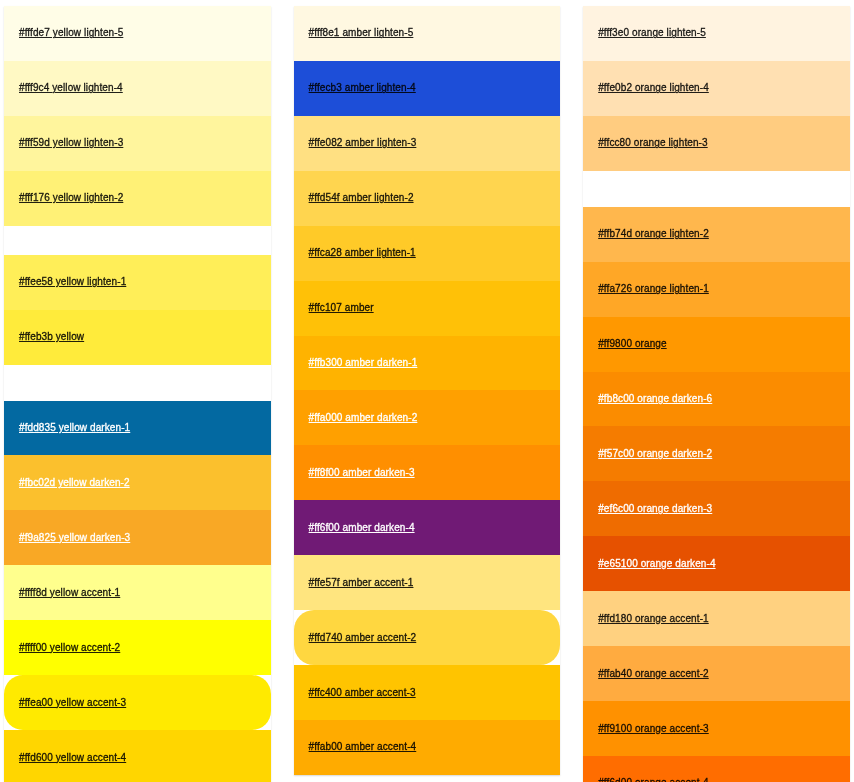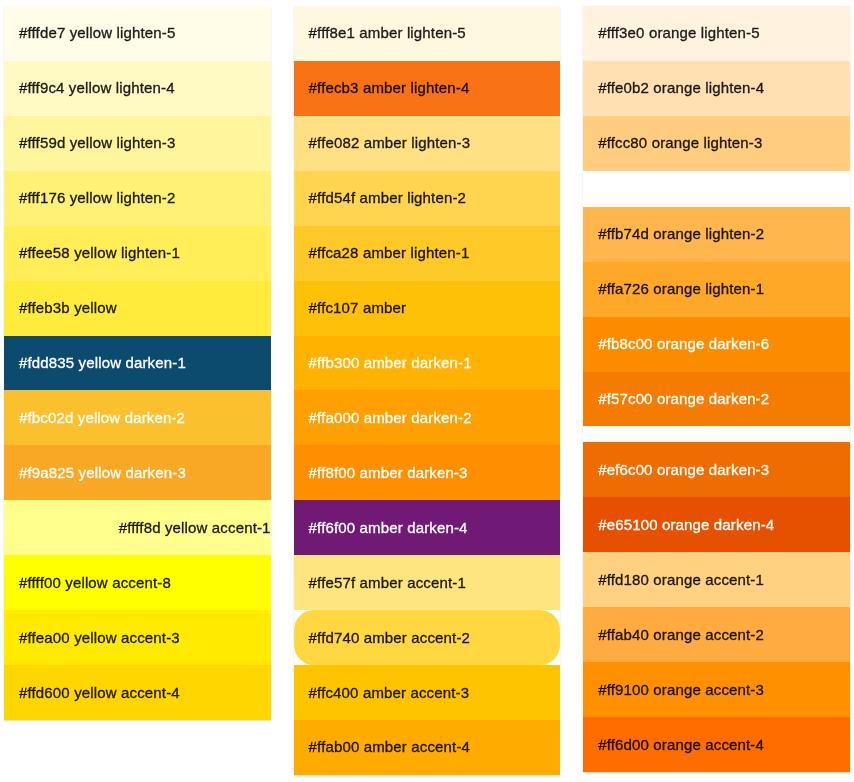--- a/index.html
+++ b/index.html
@@ -7,78 +7,78 @@
   body{width:854px;height:782px;background:#ffffff;overflow:hidden;
        font-family:"Liberation Sans",sans-serif;}
   .palette{position:absolute;left:0;top:0;width:854px;height:782px;
            display:flex;align-items:flex-start;
            padding:6px 4px 7px 4px;box-sizing:border-box;gap:23px;}
   .col{width:266.6px;flex:0 0 266.6px;display:flex;flex-direction:column;
        overflow:hidden;background:#ffffff;
        box-shadow:0 1px 2px rgba(0,0,0,0.09),0 1px 1px rgba(0,0,0,0.06);}
   .swatch{height:54.93px;flex:0 0 54.93px;display:flex;align-items:center;
           box-sizing:border-box;padding-left:15px;}
-  .swatch-label{font-size:15px;line-height:16px;letter-spacing:0.01em;
+  .swatch-label{font-size:10px;line-height:16px;letter-spacing:0.01em;
          white-space:nowrap;
          -webkit-text-stroke:0.32px currentColor;paint-order:stroke fill;
          font-variant-ligatures:none;font-feature-settings:"liga" 0,"clig" 0;
-         -webkit-font-smoothing:antialiased;transform:translateZ(0);}
+         -webkit-font-smoothing:antialiased;transform:translateZ(0);text-decoration:underline;}
   .t-dark{color:rgba(0,0,0,0.87);}
   .t-light{color:#ffffff;}
 </style>
 </head>
 <body>
 
 <div class="palette">
   <div class="col">
     <div class="swatch t-dark" style="background-color: rgb(255, 253, 231);">
       <span class="swatch-label">#fffde7 yellow lighten-5</span>
     </div>
     <div class="swatch t-dark" style="background-color: rgb(255, 249, 196);">
       <span class="swatch-label">#fff9c4 yellow lighten-4</span>
     </div>
     <div class="swatch t-dark" style="background-color: rgb(255, 245, 157);">
       <span class="swatch-label">#fff59d yellow lighten-3</span>
     </div>
     <div class="swatch t-dark" style="background-color: rgb(255, 241, 118);">
       <span class="swatch-label">#fff176 yellow lighten-2</span>
     </div>
-    <div class="swatch t-dark" style="background-color: rgb(255, 238, 88);">
+    <div class="swatch t-dark" style="background-color: rgb(255, 238, 88); margin-top: 29px;">
       <span class="swatch-label">#ffee58 yellow lighten-1</span>
     </div>
     <div class="swatch t-dark" style="background-color: rgb(255, 235, 59);">
       <span class="swatch-label">#ffeb3b yellow</span>
     </div>
-    <div class="swatch t-light" style="background-color: #0c4a6e;">
+    <div class="swatch t-light" style="background-color: #0369a1; margin-top: 36px;">
       <span class="swatch-label">#fdd835 yellow darken-1</span>
     </div>
     <div class="swatch t-light" style="background-color: rgb(251, 192, 45);">
       <span class="swatch-label">#fbc02d yellow darken-2</span>
     </div>
     <div class="swatch t-light" style="background-color: rgb(249, 168, 37);">
       <span class="swatch-label">#f9a825 yellow darken-3</span>
     </div>
-    <div class="swatch t-dark" style="background-color: rgb(255, 255, 141); justify-content: flex-end;">
+    <div class="swatch t-dark" style="background-color: rgb(255, 255, 141);">
       <span class="swatch-label">#ffff8d yellow accent-1</span>
     </div>
     <div class="swatch t-dark" style="background-color: rgb(255, 255, 0);">
-      <span class="swatch-label">#ffff00 yellow accent-8</span>
+      <span class="swatch-label">#ffff00 yellow accent-2</span>
     </div>
-    <div class="swatch t-dark" style="background-color: rgb(255, 234, 0);">
+    <div class="swatch t-dark" style="background-color: rgb(255, 234, 0); border-radius: 19px;">
       <span class="swatch-label">#ffea00 yellow accent-3</span>
     </div>
     <div class="swatch t-dark" style="background-color: rgb(255, 214, 0);">
       <span class="swatch-label">#ffd600 yellow accent-4</span>
     </div>
   </div>
   <div class="col">
     <div class="swatch t-dark" style="background-color: rgb(255, 248, 225);">
       <span class="swatch-label">#fff8e1 amber lighten-5</span>
     </div>
-    <div class="swatch t-dark" style="background-color: #f97316;">
+    <div class="swatch t-dark" style="background-color: #1d4ed8;">
       <span class="swatch-label">#ffecb3 amber lighten-4</span>
     </div>
     <div class="swatch t-dark" style="background-color: rgb(255, 224, 130);">
       <span class="swatch-label">#ffe082 amber lighten-3</span>
     </div>
     <div class="swatch t-dark" style="background-color: rgb(255, 213, 79);">
       <span class="swatch-label">#ffd54f amber lighten-2</span>
     </div>
     <div class="swatch t-dark" style="background-color: rgb(255, 202, 40);">
       <span class="swatch-label">#ffca28 amber lighten-1</span>
@@ -120,27 +120,30 @@
     </div>
     <div class="swatch t-dark" style="background-color: rgb(255, 204, 128);">
       <span class="swatch-label">#ffcc80 orange lighten-3</span>
     </div>
     <div class="swatch t-dark" style="background-color: rgb(255, 183, 77); margin-top: 36px;">
       <span class="swatch-label">#ffb74d orange lighten-2</span>
     </div>
     <div class="swatch t-dark" style="background-color: rgb(255, 167, 38);">
       <span class="swatch-label">#ffa726 orange lighten-1</span>
     </div>
+    <div class="swatch t-dark" style="background-color: rgb(255, 152, 0);">
+      <span class="swatch-label">#ff9800 orange</span>
+    </div>
     <div class="swatch t-light" style="background-color: rgb(251, 140, 0);">
       <span class="swatch-label">#fb8c00 orange darken-6</span>
     </div>
     <div class="swatch t-light" style="background-color: rgb(245, 124, 0);">
       <span class="swatch-label">#f57c00 orange darken-2</span>
     </div>
-    <div class="swatch t-light" style="background-color: rgb(239, 108, 0); margin-top: 16px;">
+    <div class="swatch t-light" style="background-color: rgb(239, 108, 0);">
       <span class="swatch-label">#ef6c00 orange darken-3</span>
     </div>
     <div class="swatch t-light" style="background-color: rgb(230, 81, 0);">
       <span class="swatch-label">#e65100 orange darken-4</span>
     </div>
     <div class="swatch t-dark" style="background-color: rgb(255, 209, 128);">
       <span class="swatch-label">#ffd180 orange accent-1</span>
     </div>
     <div class="swatch t-dark" style="background-color: rgb(255, 171, 64);">
       <span class="swatch-label">#ffab40 orange accent-2</span>

